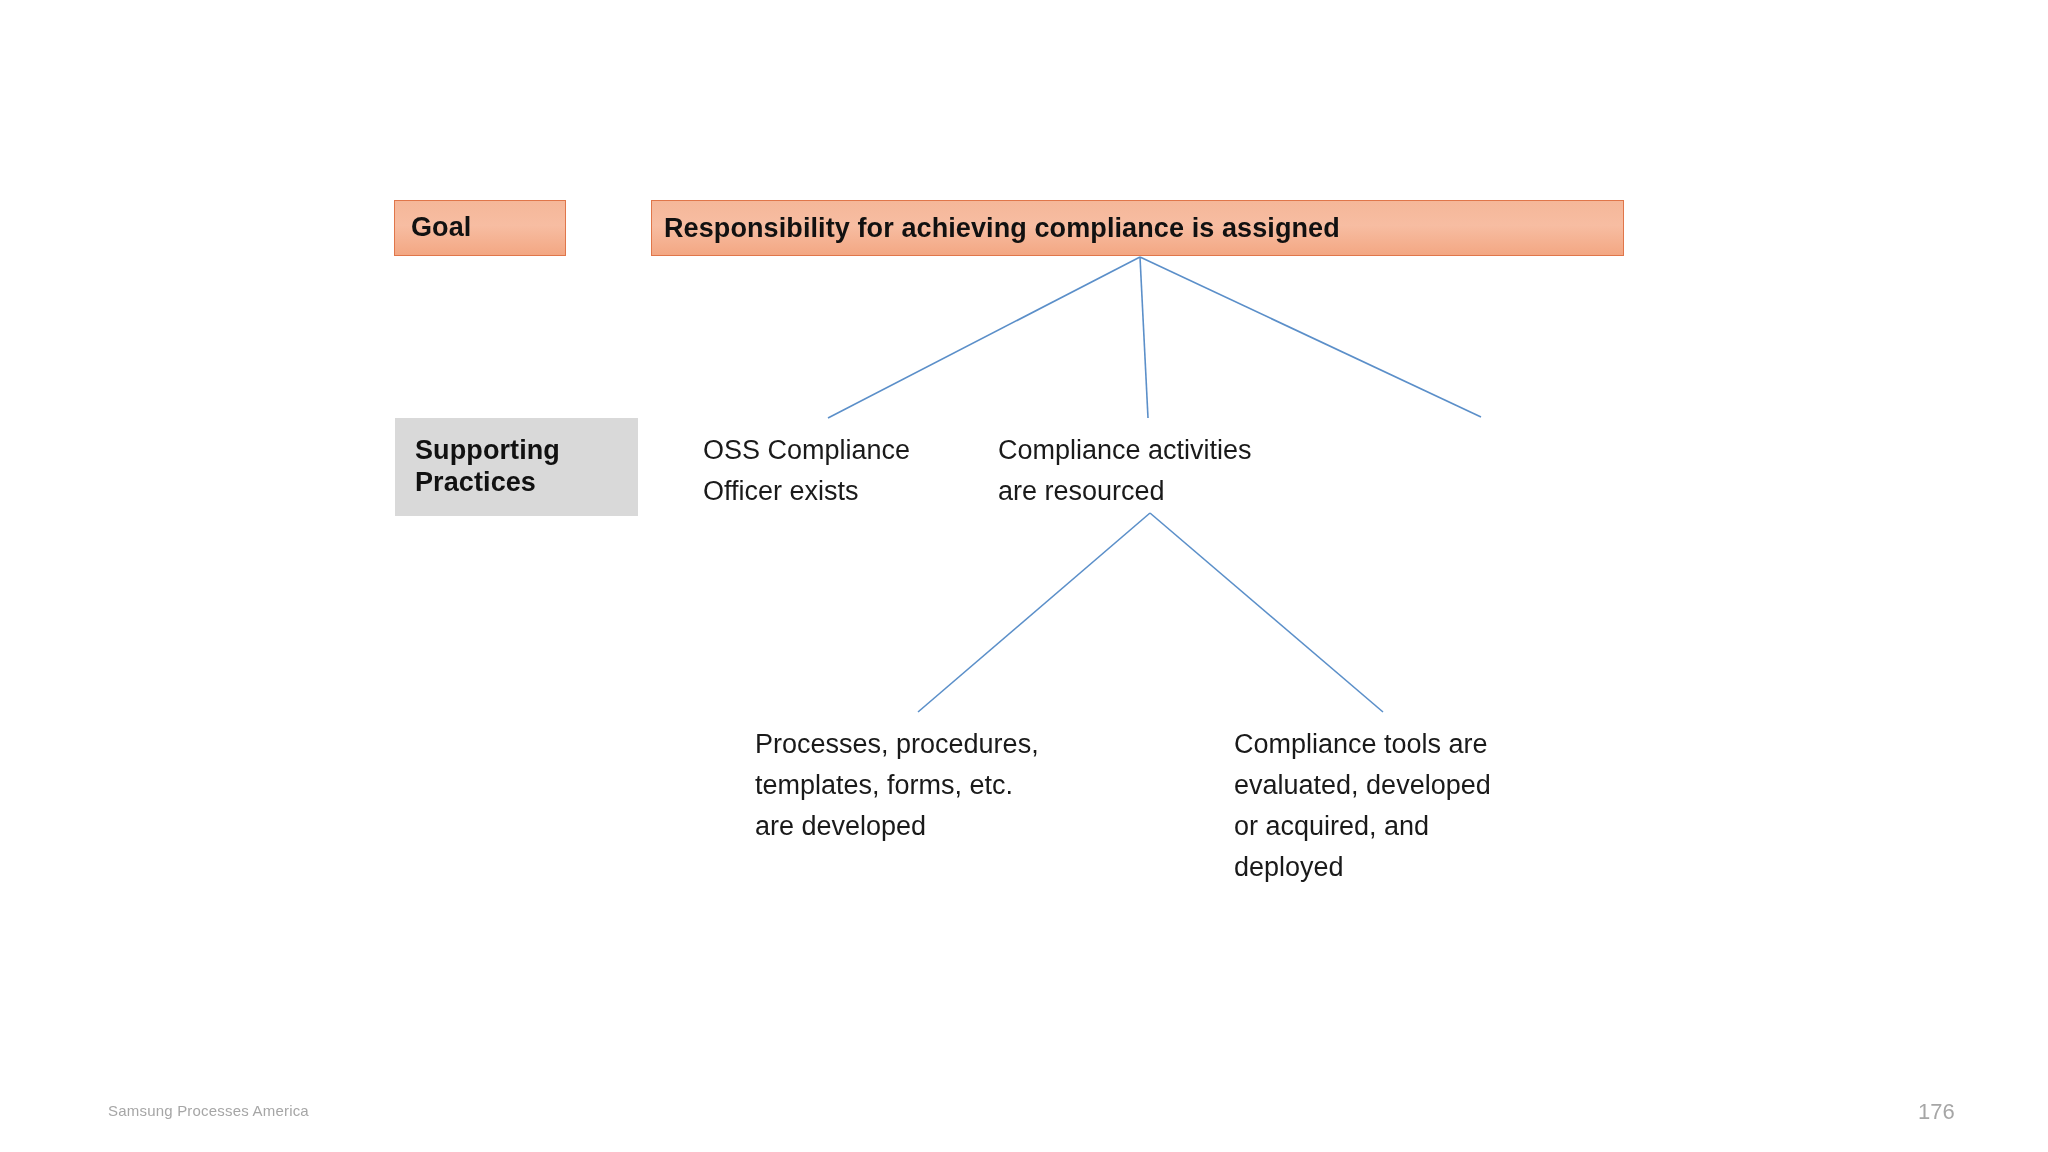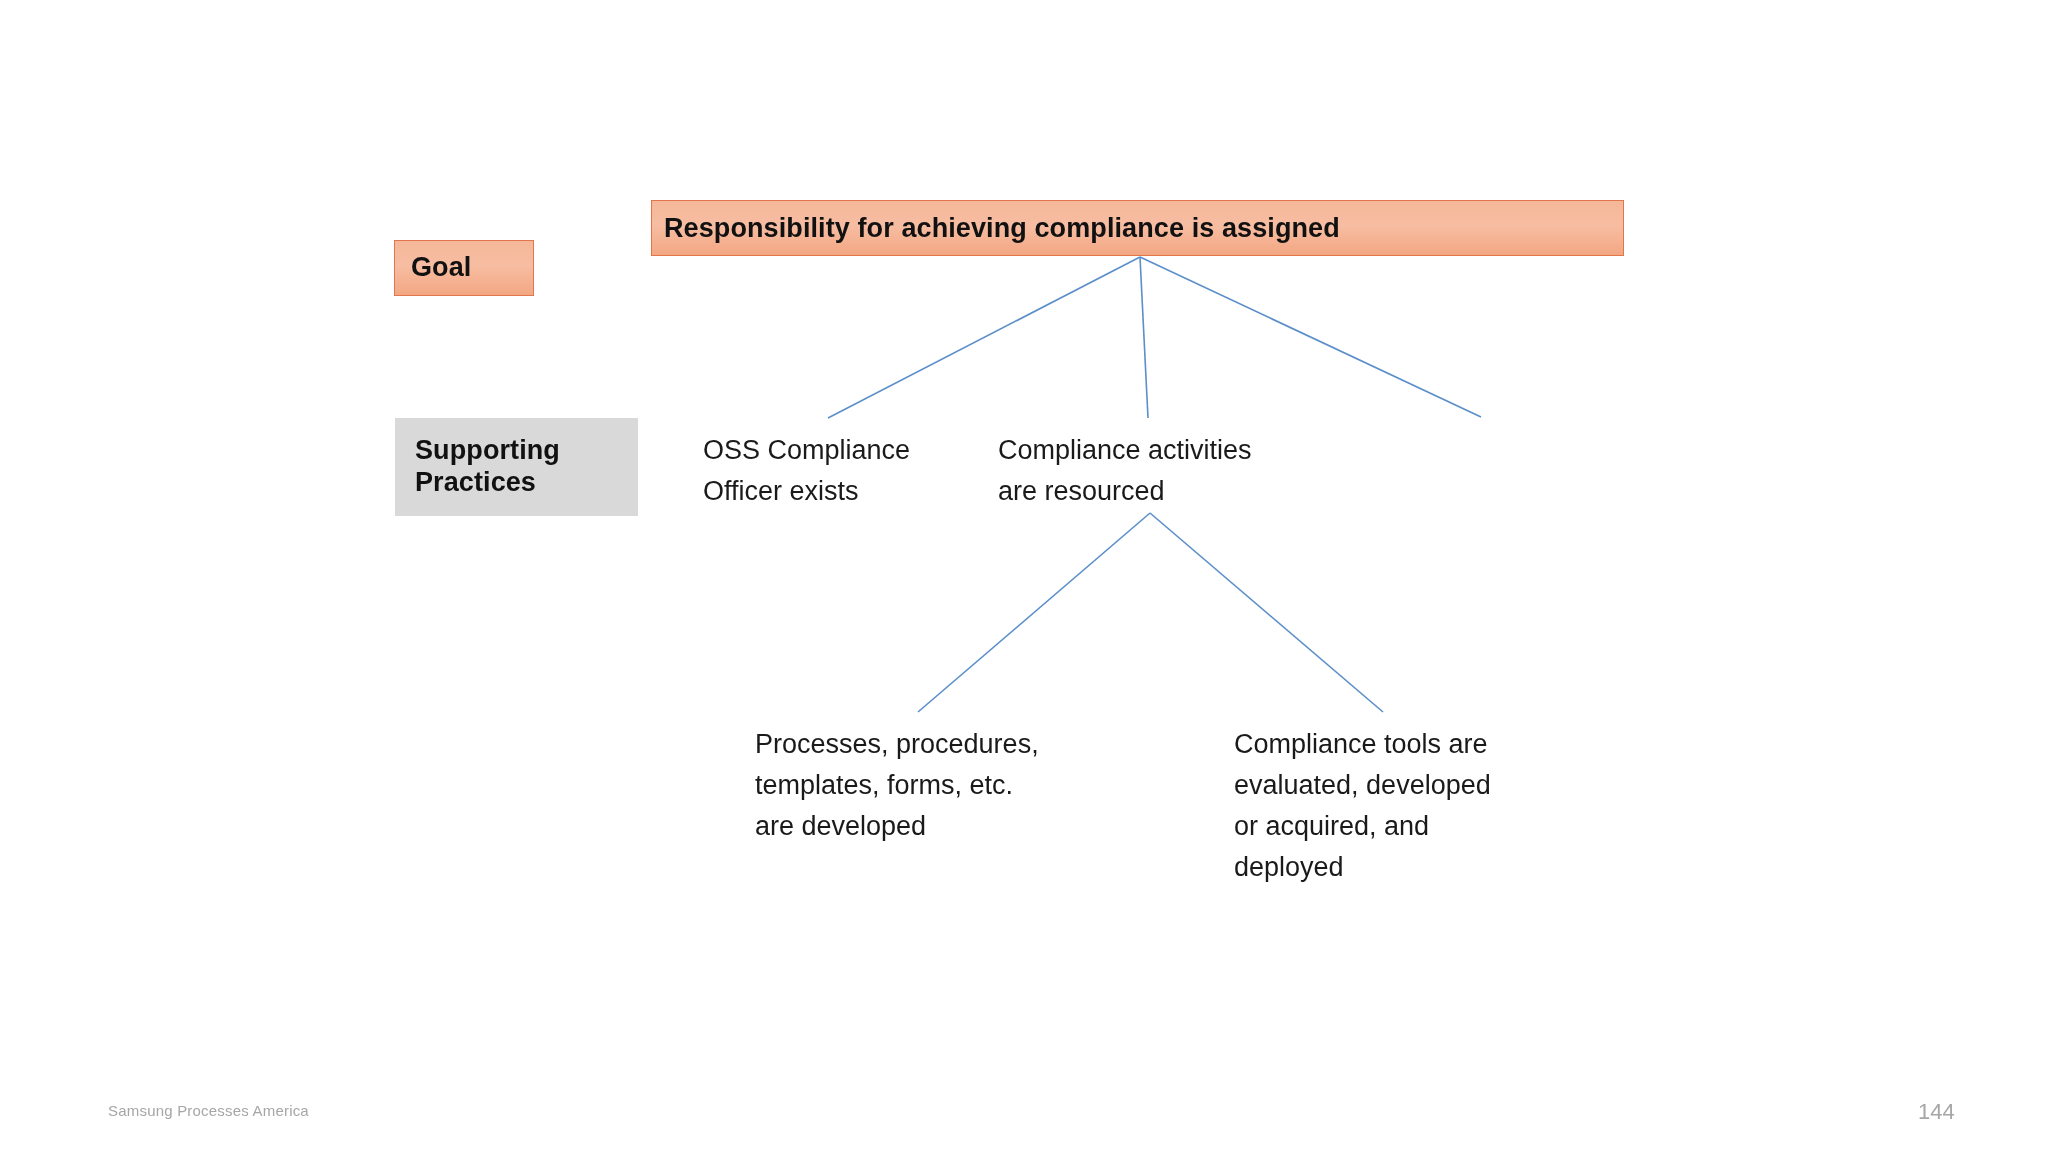--- a/index.html
+++ b/index.html
@@ -33,26 +33,25 @@
   
   .label-box {
     position: absolute;
     box-sizing: border-box;
     display: flex;
     align-items: center;
   }
   .goal-box {
     left: 394px;
     top: 200px;
-    width: 140px;
+    width: 172px;
     height: 56px;
     background: linear-gradient(180deg, #f5b799 0%, #f7bda2 45%, #f3a783 100%);
     border: 1px solid #e0764a;
     padding-left: 16px;
-    margin-top: 40px;
   }
   .goal-banner {
     left: 651px;
     top: 200px;
     width: 973px;
     height: 56px;
     background: linear-gradient(180deg, #f5b799 0%, #f7bda2 45%, #f3a783 100%);
     border: 1px solid #e0764a;
     padding-left: 12px;
   }
@@ -155,15 +154,15 @@
 templates, forms, etc.
 are developed</div>
 
   <div class="node-text node-tools">Compliance tools are
 evaluated, developed
 or  acquired, and
 deployed</div>
 
   <div class="footer-brand">Samsung Processes America</div>
 
-  <div class="footer-page">144</div>
+  <div class="footer-page">176</div>
 
 </div>
 
 </body></html>

